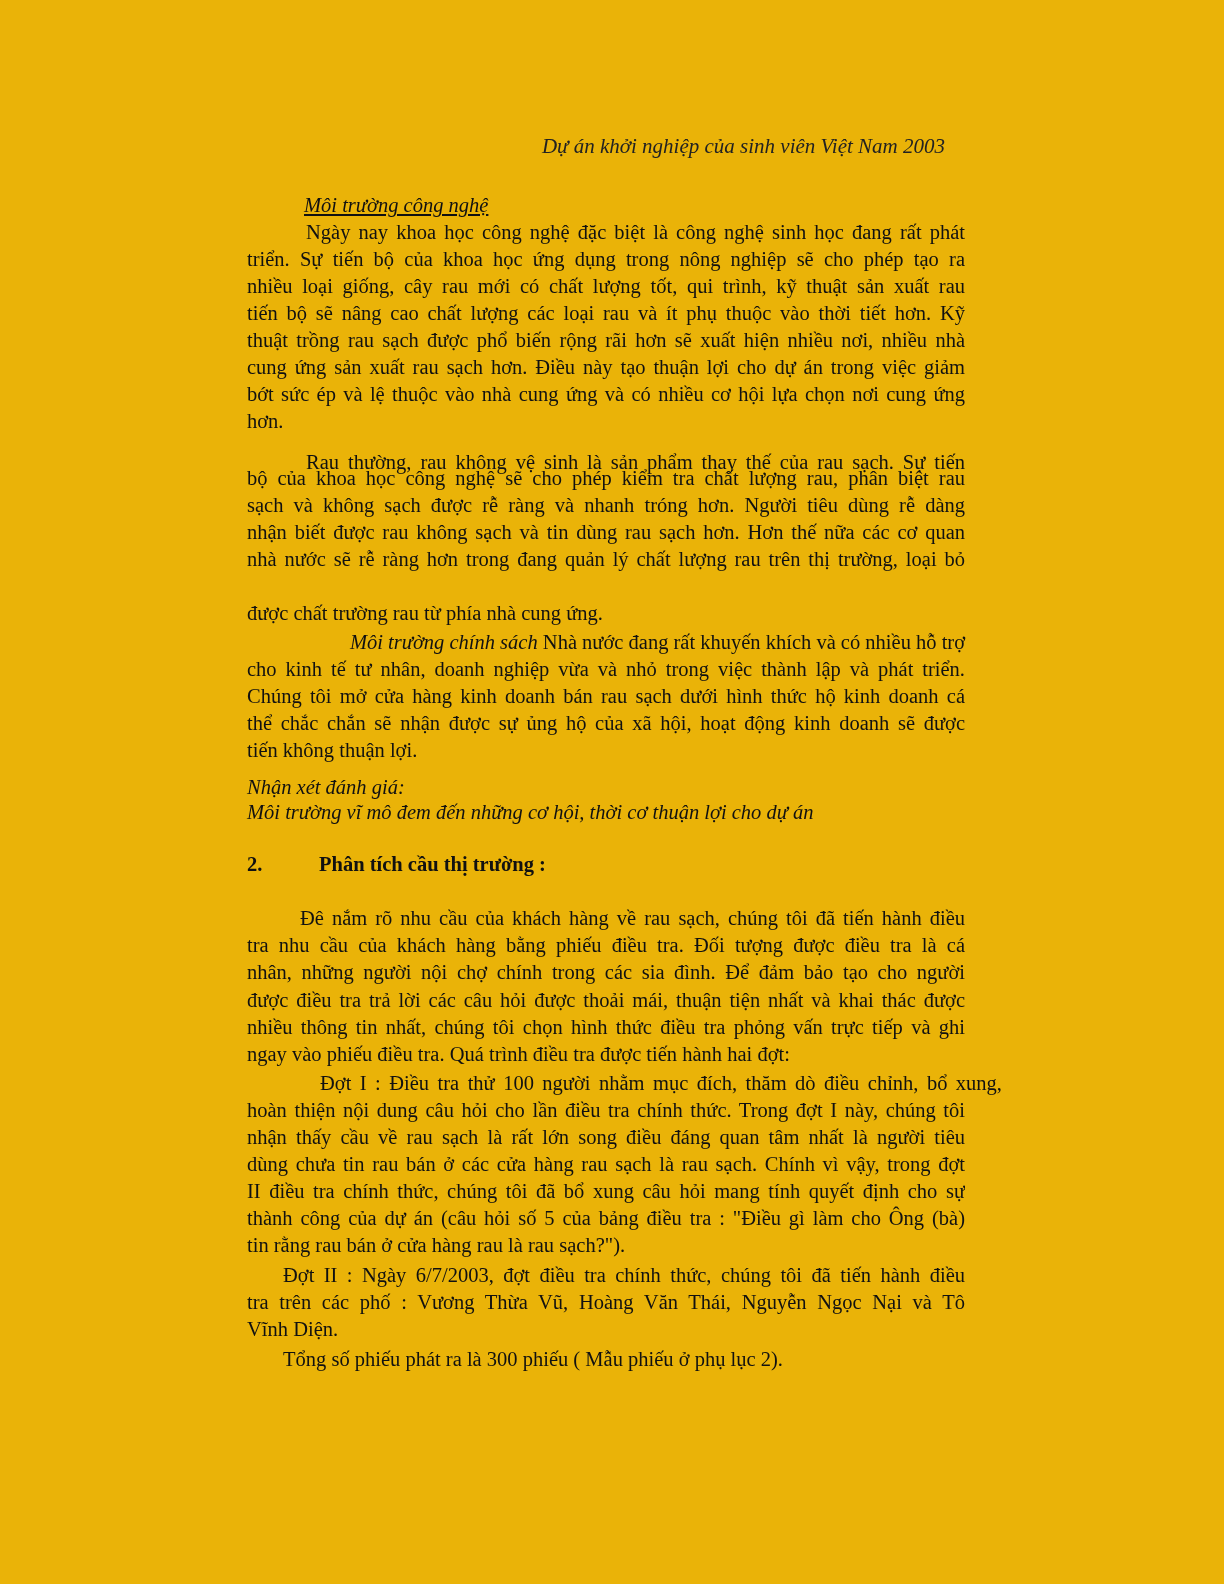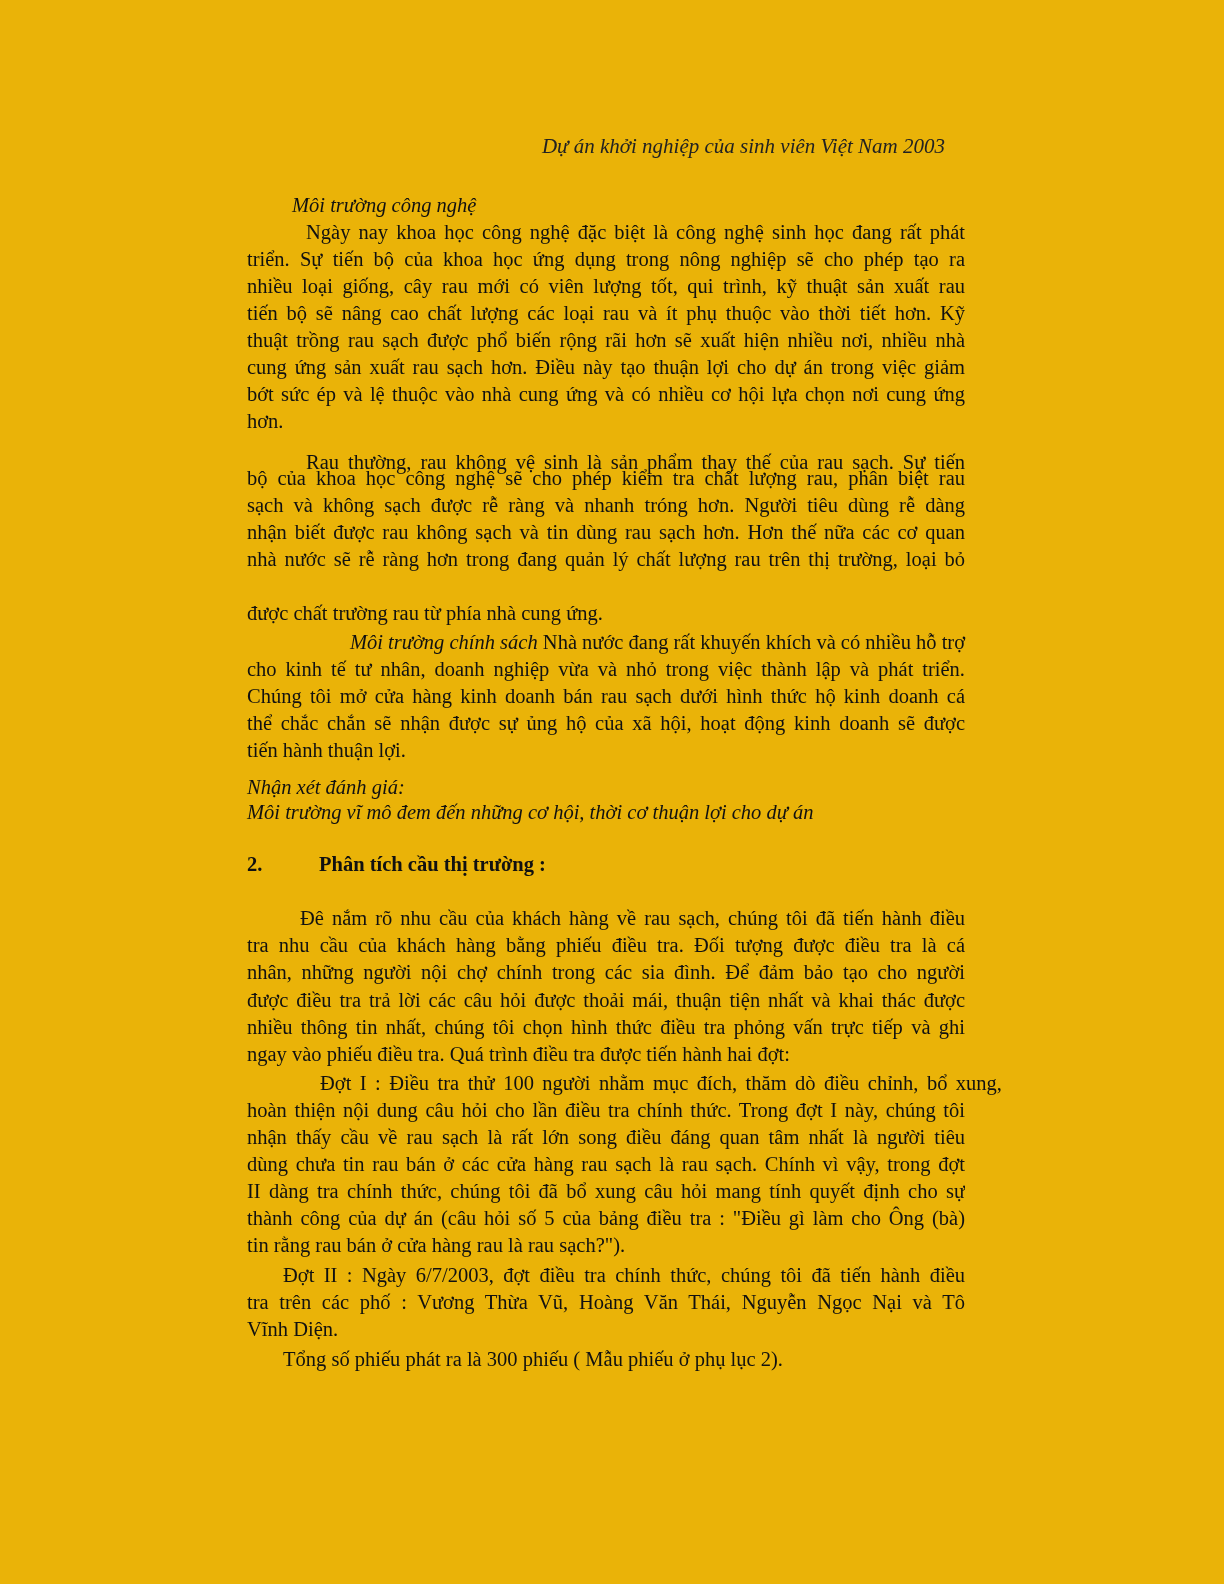--- a/index.html
+++ b/index.html
@@ -15,62 +15,62 @@
   .heading-num { position:absolute; left:247px; font-weight:bold; font-size:20.5px; }
   .heading-text { position:absolute; left:319px; font-weight:bold; font-size:20.5px; }
 </style>
 </head>
 <body>
 
 <div class="page">
 
   <div class="running-header">Dự án khởi nghiệp của sinh viên Việt Nam 2003</div>
 
-  <div class="line it" style="top:192px; left:292px;">Môi trường công nghệ</div>
+  <div class="line it" style="top:192px; left:304px;text-decoration:underline;">Môi trường công nghệ</div>
 
   <div class="line just" style="top:219px; left:306px; width:659px;">Ngày nay khoa học công nghệ đặc biệt là công nghệ sinh học đang rất phát</div>
   <div class="line just" style="top:246px;">triển. Sự tiến bộ của khoa học ứng dụng trong nông nghiệp sẽ cho phép tạo ra</div>
-  <div class="line just" style="top:273px;">nhiều loại giống, cây rau mới có viên lượng tốt, qui trình, kỹ thuật sản xuất rau</div>
+  <div class="line just" style="top:273px;">nhiều loại giống, cây rau mới có chất lượng tốt, qui trình, kỹ thuật sản xuất rau</div>
   <div class="line just" style="top:300px;">tiến bộ sẽ nâng cao chất lượng các loại rau và ít phụ thuộc vào thời tiết hơn. Kỹ</div>
   <div class="line just" style="top:327px;">thuật trồng rau sạch được phổ biến rộng rãi hơn sẽ xuất hiện nhiều nơi, nhiều nhà</div>
   <div class="line just" style="top:354px;">cung ứng sản xuất rau sạch hơn. Điều này tạo thuận lợi cho dự án trong việc giảm</div>
   <div class="line just" style="top:381px;">bớt sức ép và lệ thuộc vào nhà cung ứng và có nhiều cơ hội lựa chọn nơi cung ứng</div>
   <div class="line" style="top:408px;">hơn.</div>
 
   <div class="line just" style="top:438px; left:306px; width:659px;margin-top:11px;">Rau thường, rau không vệ sinh là sản phẩm thay thế của rau sạch. Sự tiến</div>
   <div class="line just" style="top:465px;">bộ của khoa học công nghệ sẽ cho phép kiểm tra chất lượng rau, phân biệt rau</div>
   <div class="line just" style="top:492px;">sạch và không sạch được rễ ràng và nhanh tróng hơn. Người tiêu dùng rễ dàng</div>
   <div class="line just" style="top:519px;">nhận biết được rau không sạch và tin dùng rau sạch hơn. Hơn thế nữa các cơ quan</div>
   <div class="line just" style="top:546px;">nhà nước sẽ rễ ràng hơn trong đang quản lý chất lượng rau trên thị trường, loại bỏ</div>
   <div class="line" style="top:600px;">được chất trường rau từ phía nhà cung ứng.</div>
 
   <div class="line" style="top:629px; left:306px; width:659px;text-align:right;"><span class="it">Môi trường chính sách</span><span> Nhà nước đang rất khuyến khích và có nhiều hỗ trợ</span></div>
   <div class="line just" style="top:656px;">cho kinh tế tư nhân, doanh nghiệp vừa và nhỏ trong việc thành lập và phát triển.</div>
   <div class="line just" style="top:683px;">Chúng tôi mở cửa hàng kinh doanh bán rau sạch dưới hình thức hộ kinh doanh cá</div>
   <div class="line just" style="top:710px;">thể chắc chắn sẽ nhận được sự ủng hộ của xã hội, hoạt động kinh doanh sẽ được</div>
-  <div class="line" style="top:737px;">tiến hành thuận lợi.</div>
+  <div class="line" style="top:737px;">tiến không thuận lợi.</div>
 
   <div class="line it" style="top:774px;">Nhận xét đánh giá:</div>
   <div class="line it" style="top:799px;">Môi trường vĩ mô đem đến những cơ hội, thời cơ thuận lợi cho dự án</div>
 
   <div class="heading-num" style="top:853px;">2.</div>
   <div class="heading-text" style="top:853px;text-align:right;">Phân tích cầu thị trường :</div>
 
   <div class="line just" style="top:905px; left:300px; width:665px;">Đê nắm rõ nhu cầu của khách hàng về rau sạch, chúng tôi đã tiến hành điều</div>
   <div class="line just" style="top:932px;">tra nhu cầu của khách hàng bằng phiếu điều tra. Đối tượng được điều tra là cá</div>
   <div class="line just" style="top:959px;">nhân, những người nội chợ chính trong các sia đình. Để đảm bảo tạo cho người</div>
   <div class="line just" style="top:987px;">được điều tra trả lời các câu hỏi được thoải mái, thuận tiện nhất và khai thác được</div>
   <div class="line just" style="top:1014px;">nhiều thông tin nhất, chúng tôi chọn hình thức điều tra phỏng vấn trực tiếp và ghi</div>
   <div class="line" style="top:1041px;">ngay vào phiếu điều tra. Quá trình điều tra được tiến hành hai đợt:</div>
 
   <div class="line just" style="top:1070px; left:283px; width:682px;margin-left:37px;">Đợt I : Điều tra thử 100 người nhằm mục đích, thăm dò điều chỉnh, bổ xung,</div>
   <div class="line just" style="top:1097px;">hoàn thiện nội dung câu hỏi cho lần điều tra chính thức. Trong đợt I này, chúng tôi</div>
   <div class="line just" style="top:1124px;">nhận thấy cầu về rau sạch là rất lớn song điều đáng quan tâm nhất là người tiêu</div>
   <div class="line just" style="top:1151px;">dùng chưa tin rau bán ở các cửa hàng rau sạch là rau sạch. Chính vì vậy, trong đợt</div>
-  <div class="line just" style="top:1178px;">II dàng tra chính thức, chúng tôi đã bổ xung câu hỏi mang tính quyết định cho sự</div>
+  <div class="line just" style="top:1178px;">II điều tra chính thức, chúng tôi đã bổ xung câu hỏi mang tính quyết định cho sự</div>
   <div class="line just" style="top:1205px;">thành công của dự án (câu hỏi số 5 của bảng điều tra : "Điều gì làm cho Ông (bà)</div>
   <div class="line" style="top:1232px;">tin rằng rau bán ở cửa hàng rau là rau sạch?").</div>
 
   <div class="line just" style="top:1262px; left:283px; width:682px;">Đợt II : Ngày 6/7/2003, đợt điều tra chính thức, chúng tôi đã tiến hành điều</div>
   <div class="line just" style="top:1289px;">tra trên các phố : Vương Thừa Vũ, Hoàng Văn Thái, Nguyễn Ngọc Nại và Tô</div>
   <div class="line" style="top:1316px;">Vĩnh Diện.</div>
 
   <div class="line" style="top:1346px; left:283px;">Tổng số phiếu phát ra là 300 phiếu ( Mẫu phiếu ở phụ lục 2).</div>
 
 </div>

